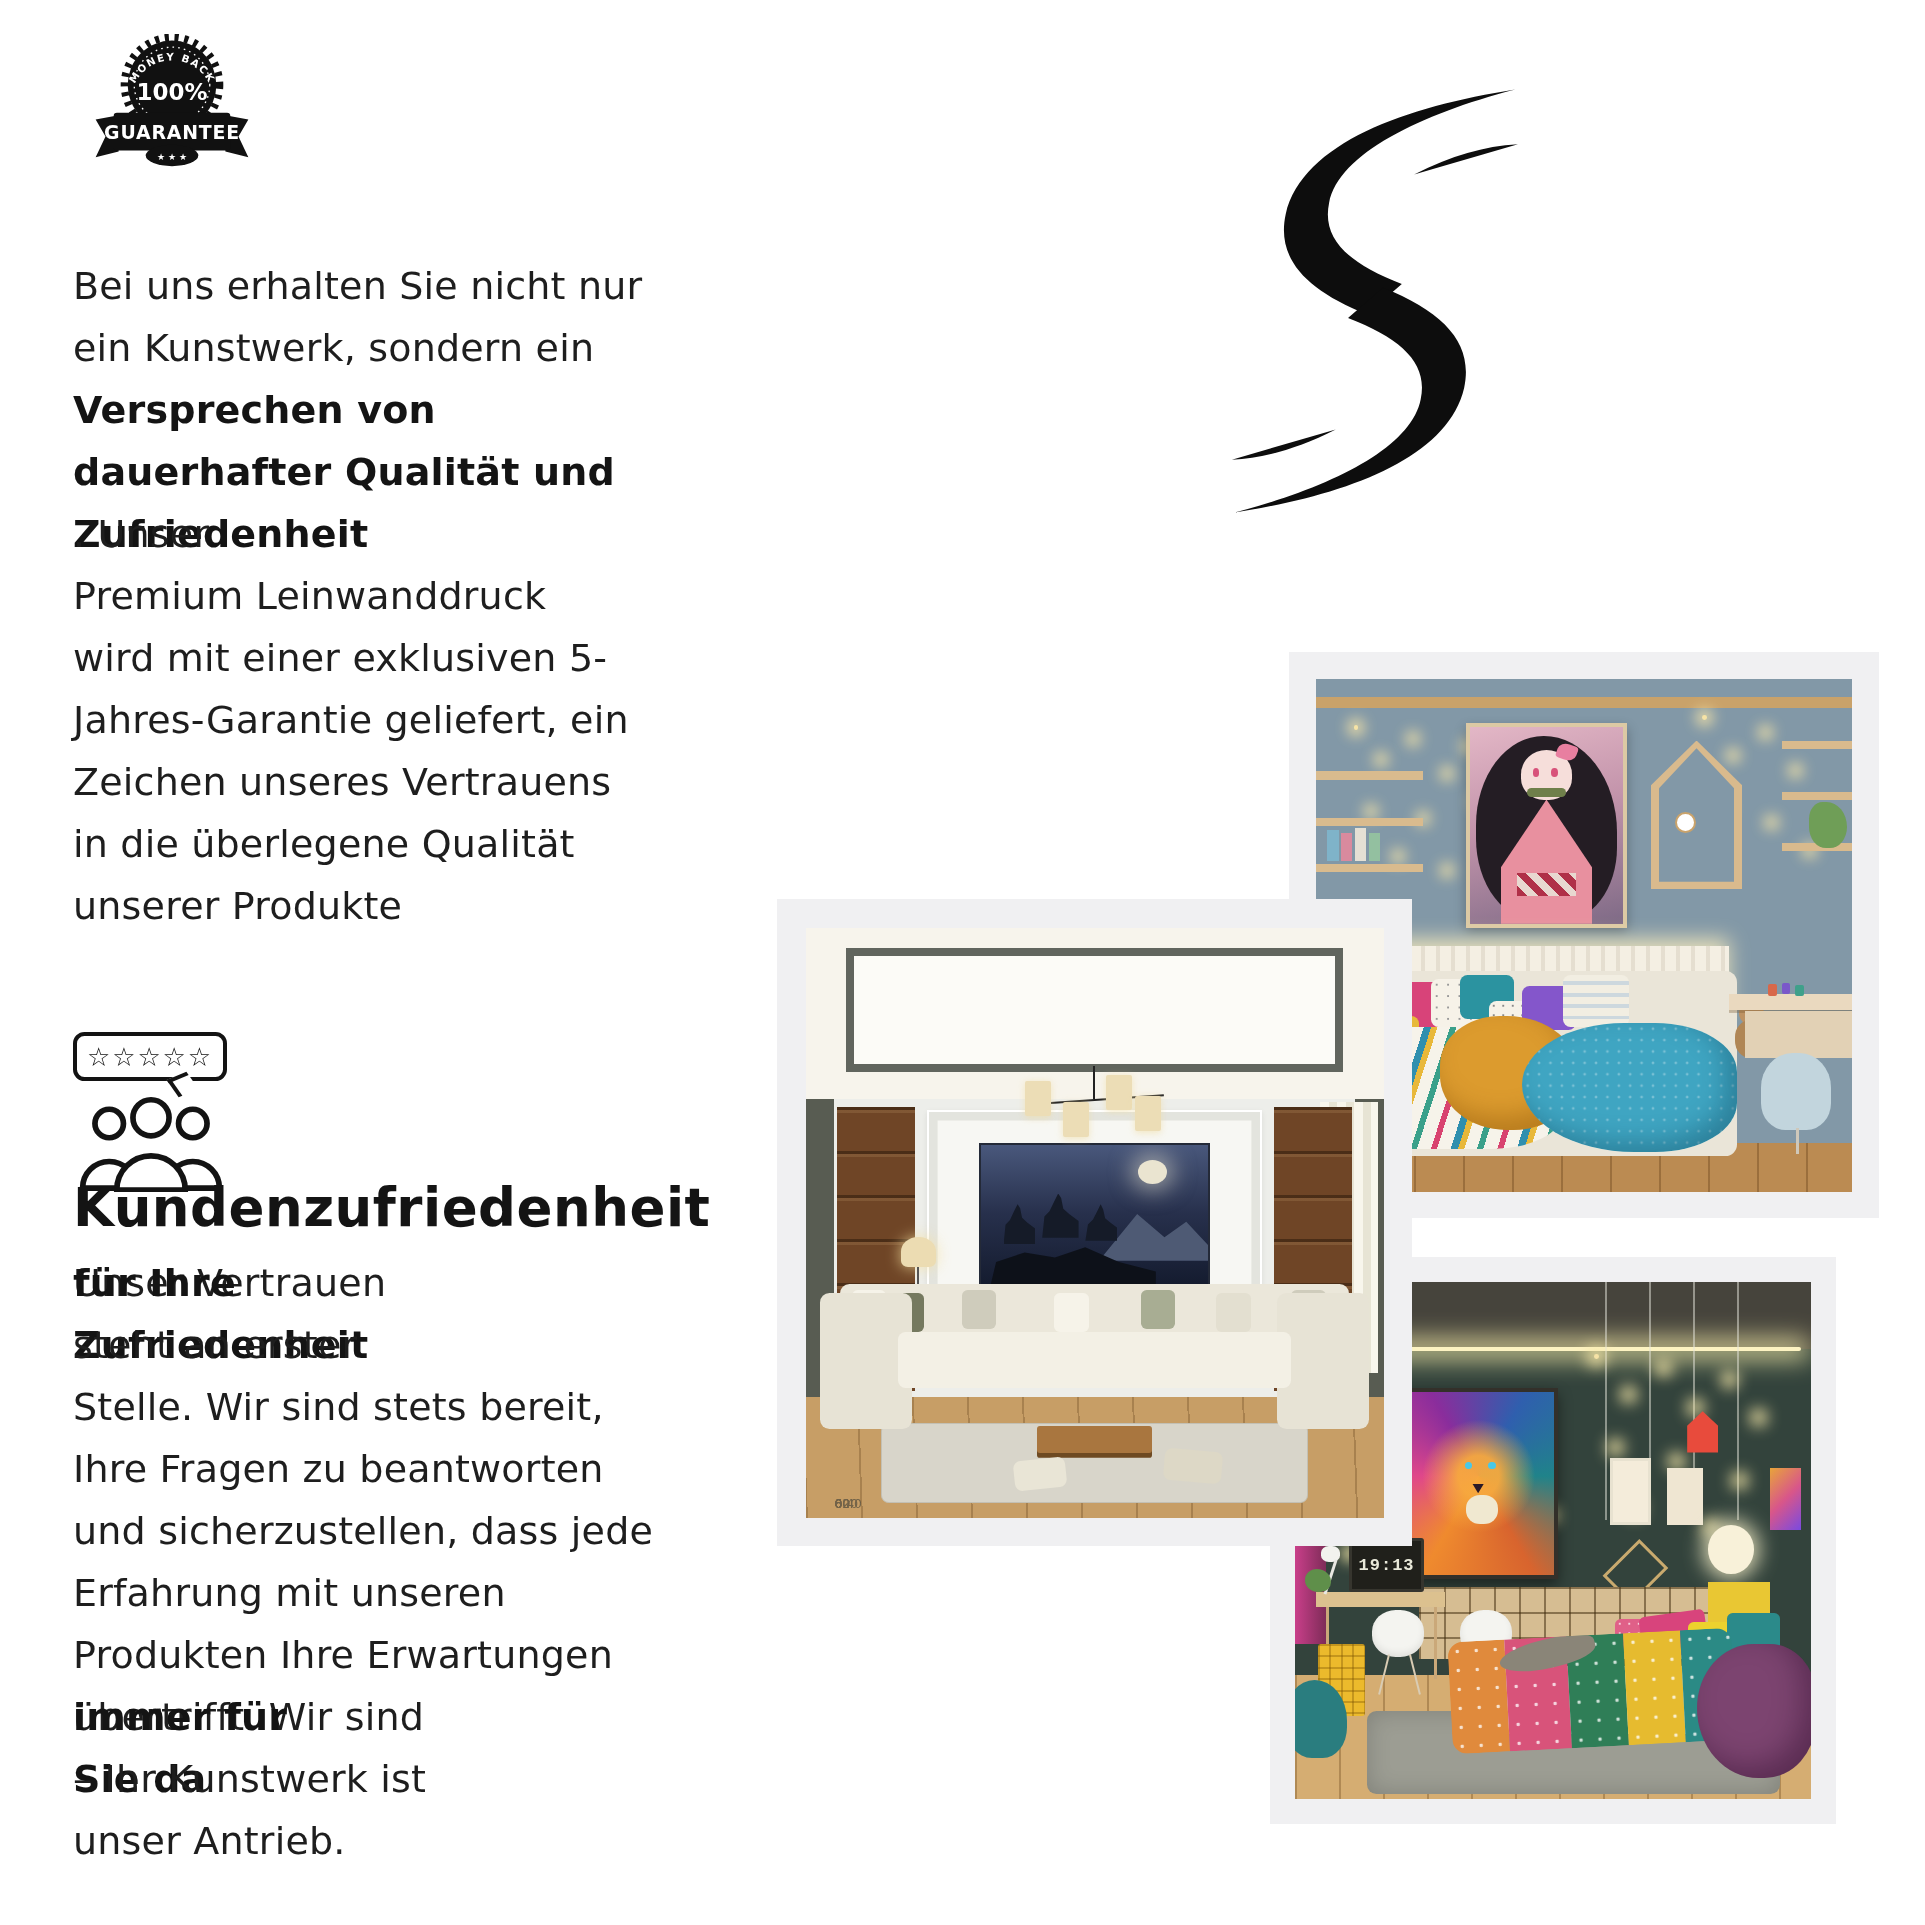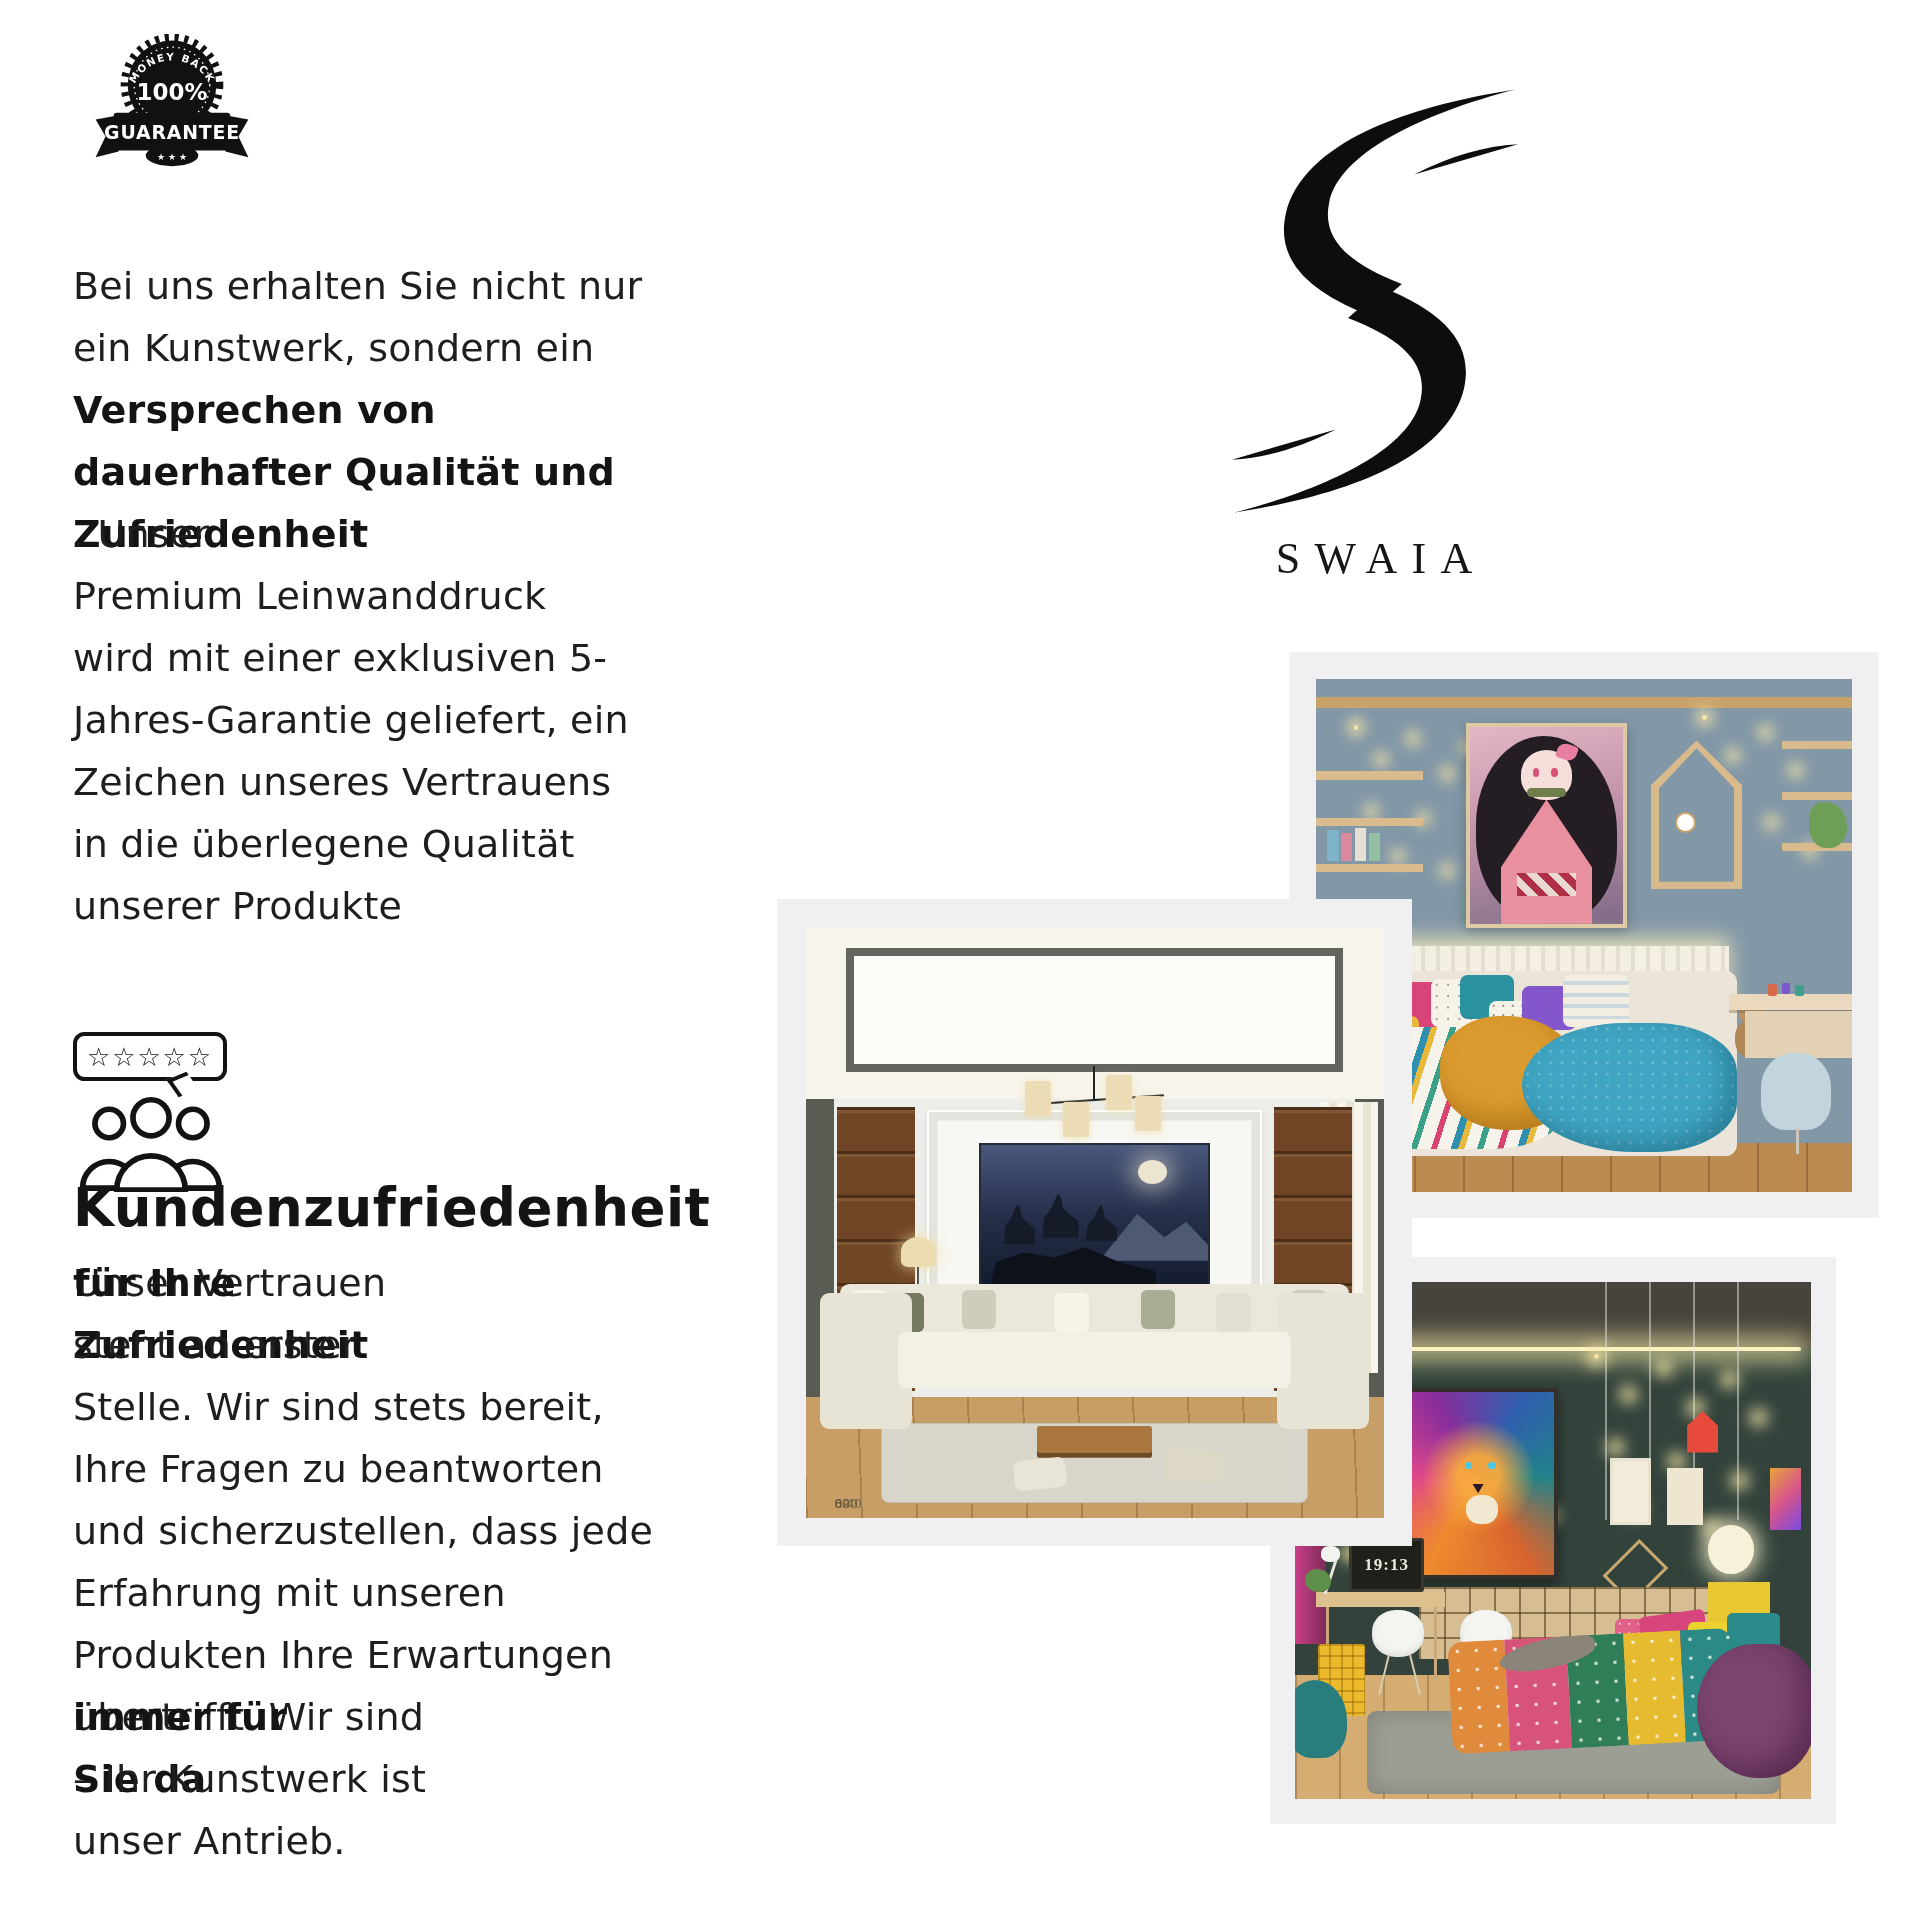--- a/index.html
+++ b/index.html
@@ -187,21 +187,21 @@
   .fr6{right:2%;top:36%;width:6%;height:12%;background:linear-gradient(135deg,#e8a43a,#d8568a,#7a4ae0);}
   .li-mesh{left:24%;top:59%;width:56%;height:14%;background-color:#d6bd92;
       background-image:repeating-linear-gradient(90deg,rgba(60,40,10,.5) 0 1.9px,transparent 1.9px 25px),
                        repeating-linear-gradient(180deg,rgba(60,40,10,.5) 0 1.9px,transparent 1.9px 25px);}
   .li-yellow{left:80%;top:58%;width:12%;height:13%;background:#e9c733;}
   .li-desk{left:4%;top:60%;width:25%;height:2.8%;background:#dcc18f;}
   .li-leg1{left:6%;top:62.8%;width:2.9px;height:14%;background:#caa879;}
   .li-leg2{left:27%;top:62.8%;width:2.9px;height:14%;background:#caa879;}
   .li-monitor{left:10.5%;top:49.5%;width:14.5%;height:10.5%;background:#20201b;border:3.8px solid #36352e;border-radius:2.9px;
       display:flex;align-items:center;justify-content:center;color:#e9e9da;
-      font-family:Liberation Serif, serif;font-size:17px;font-weight:700;letter-spacing:1px;}
+      font-family:Liberation Mono, monospace;font-size:17px;font-weight:700;letter-spacing:1px;}
   .li-lamp-head{left:5%;top:51%;width:3.8%;height:3.2%;background:#f2f2ee;border-radius:40%;}
   .li-lamp-arm{left:6.5%;top:53.5%;width:2.9px;height:7%;background:#e8e8e2;transform:rotate(18deg);}
   .li-chair{width:10%;height:9%;background:#f4f4f0;border-radius:46%;box-shadow:inset 0 -3.8px 7.6px rgba(0,0,0,.08);}
   .li-chair1{left:15%;top:63.5%;} .li-chair2{left:32%;top:63.5%;}
   .li-chleg{width:1.9px;height:8%;background:#d9ccb4;}
   .cl1{left:17%;top:72%;transform:rotate(14deg);} .cl2{left:23%;top:72%;transform:rotate(-14deg);}
   .cl3{left:34%;top:72%;transform:rotate(14deg);} .cl4{left:40%;top:72%;transform:rotate(-14deg);}
   .li-cabinet{left:4.5%;top:70%;width:9%;height:14%;background-color:#ecba2c;border-radius:2.9px;
       background-image:repeating-linear-gradient(90deg,rgba(120,80,0,.35) 0 1.9px,transparent 1.9px 11.4px),
                        repeating-linear-gradient(180deg,rgba(120,80,0,.35) 0 1.9px,transparent 1.9px 11.4px);}
@@ -322,21 +322,20 @@
     </div>
 
   <div id="logo-s">
     <svg viewBox="0 0 310 465">
       <path d="M 305 8 C 190 26, 80 64, 62 140 C 52 186, 82 220, 148 246 L 185 214 C 128 192, 100 166, 108 128 C 118 76, 205 34, 305 8 Z" fill="#0d0d0d"></path>
       <path d="M 8 456 C 123 438, 233 400, 251 324 C 261 278, 231 244, 165 218 L 128 250 C 185 272, 213 298, 205 336 C 195 388, 108 430, 8 456 Z" fill="#0d0d0d"></path>
       <path d="M 308 66 L 198 98 C 238 78, 272 68, 308 66 Z" fill="#0d0d0d"></path>
       <path d="M 5 400 L 115 368 C 75 388, 41 398, 5 400 Z" fill="#0d0d0d"></path>
     </svg>
   </div>
-  <div id="wordmark">SWAIA</div>
 
   <div class="card" id="card-anime">
     <div class="photo" id="photo-anime">
       <div class="an-wall"></div>
       <div class="an-ledge"></div>
       <div class="glowdot an-lights-l"></div>
       <div class="glowdot an-lights-r"></div>
       <div class="an-plank apk1"></div>
       <div class="an-plank apk2"></div>
       <div class="an-plank apk3"></div>

